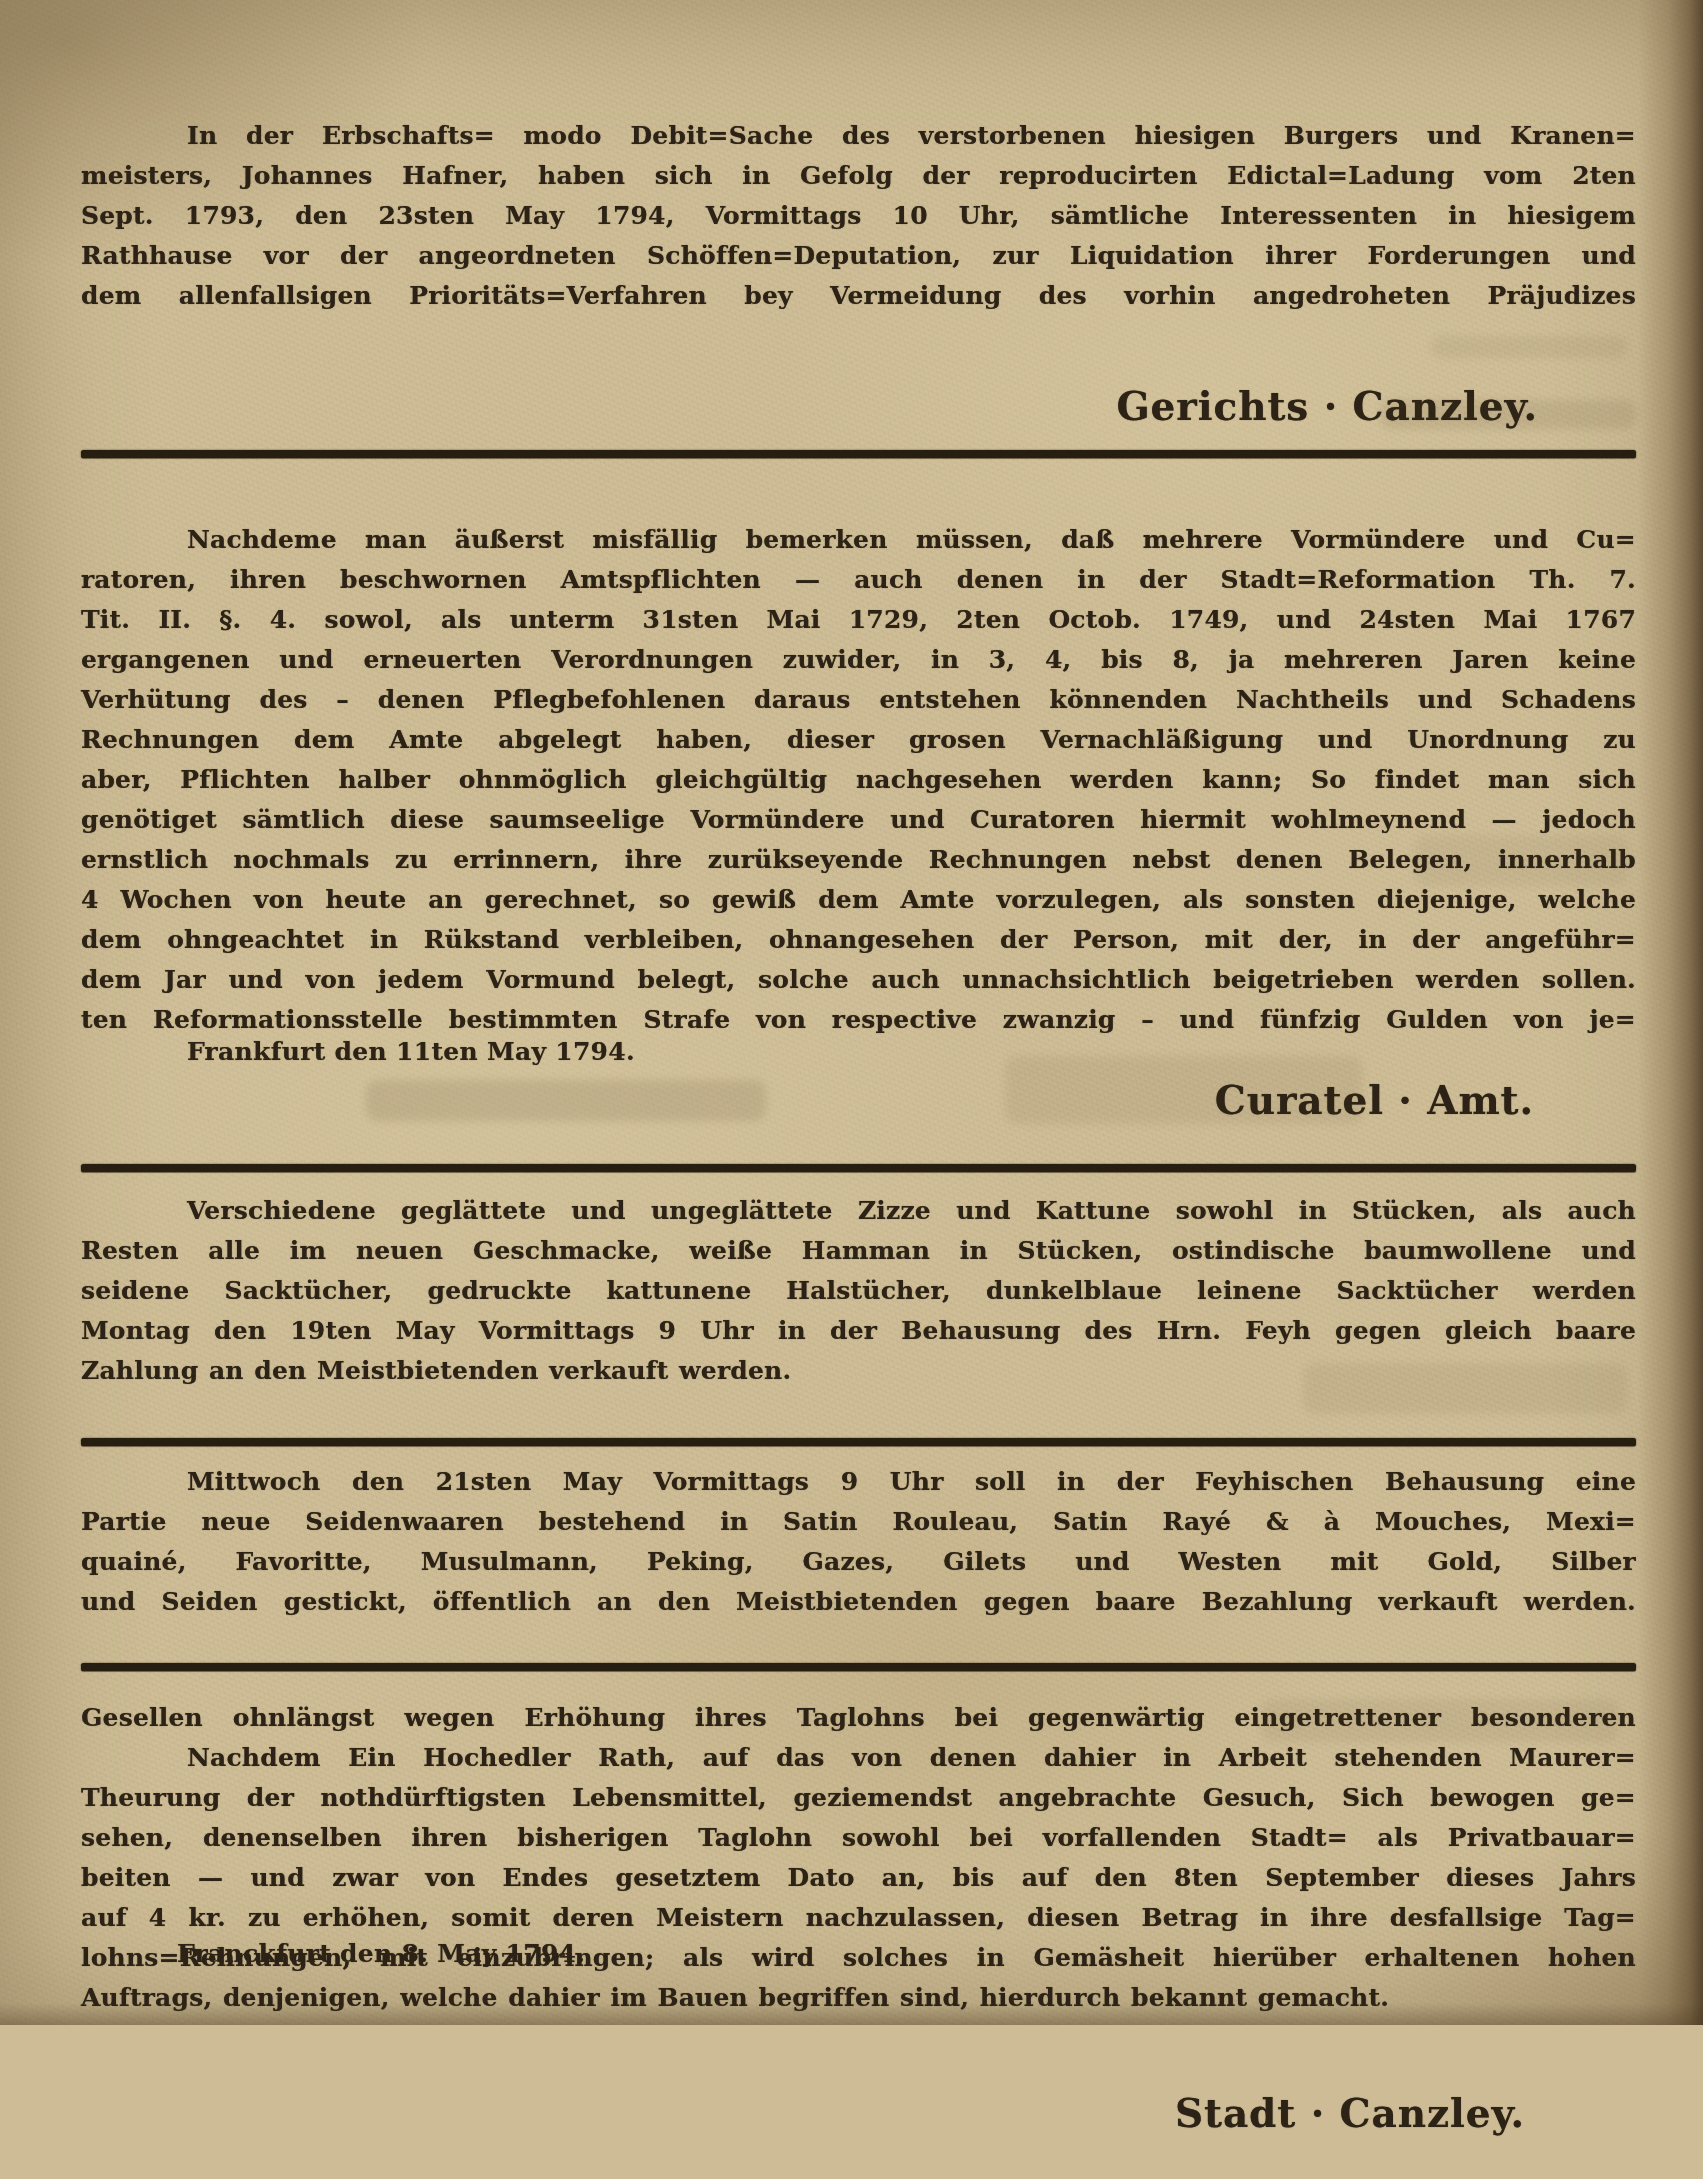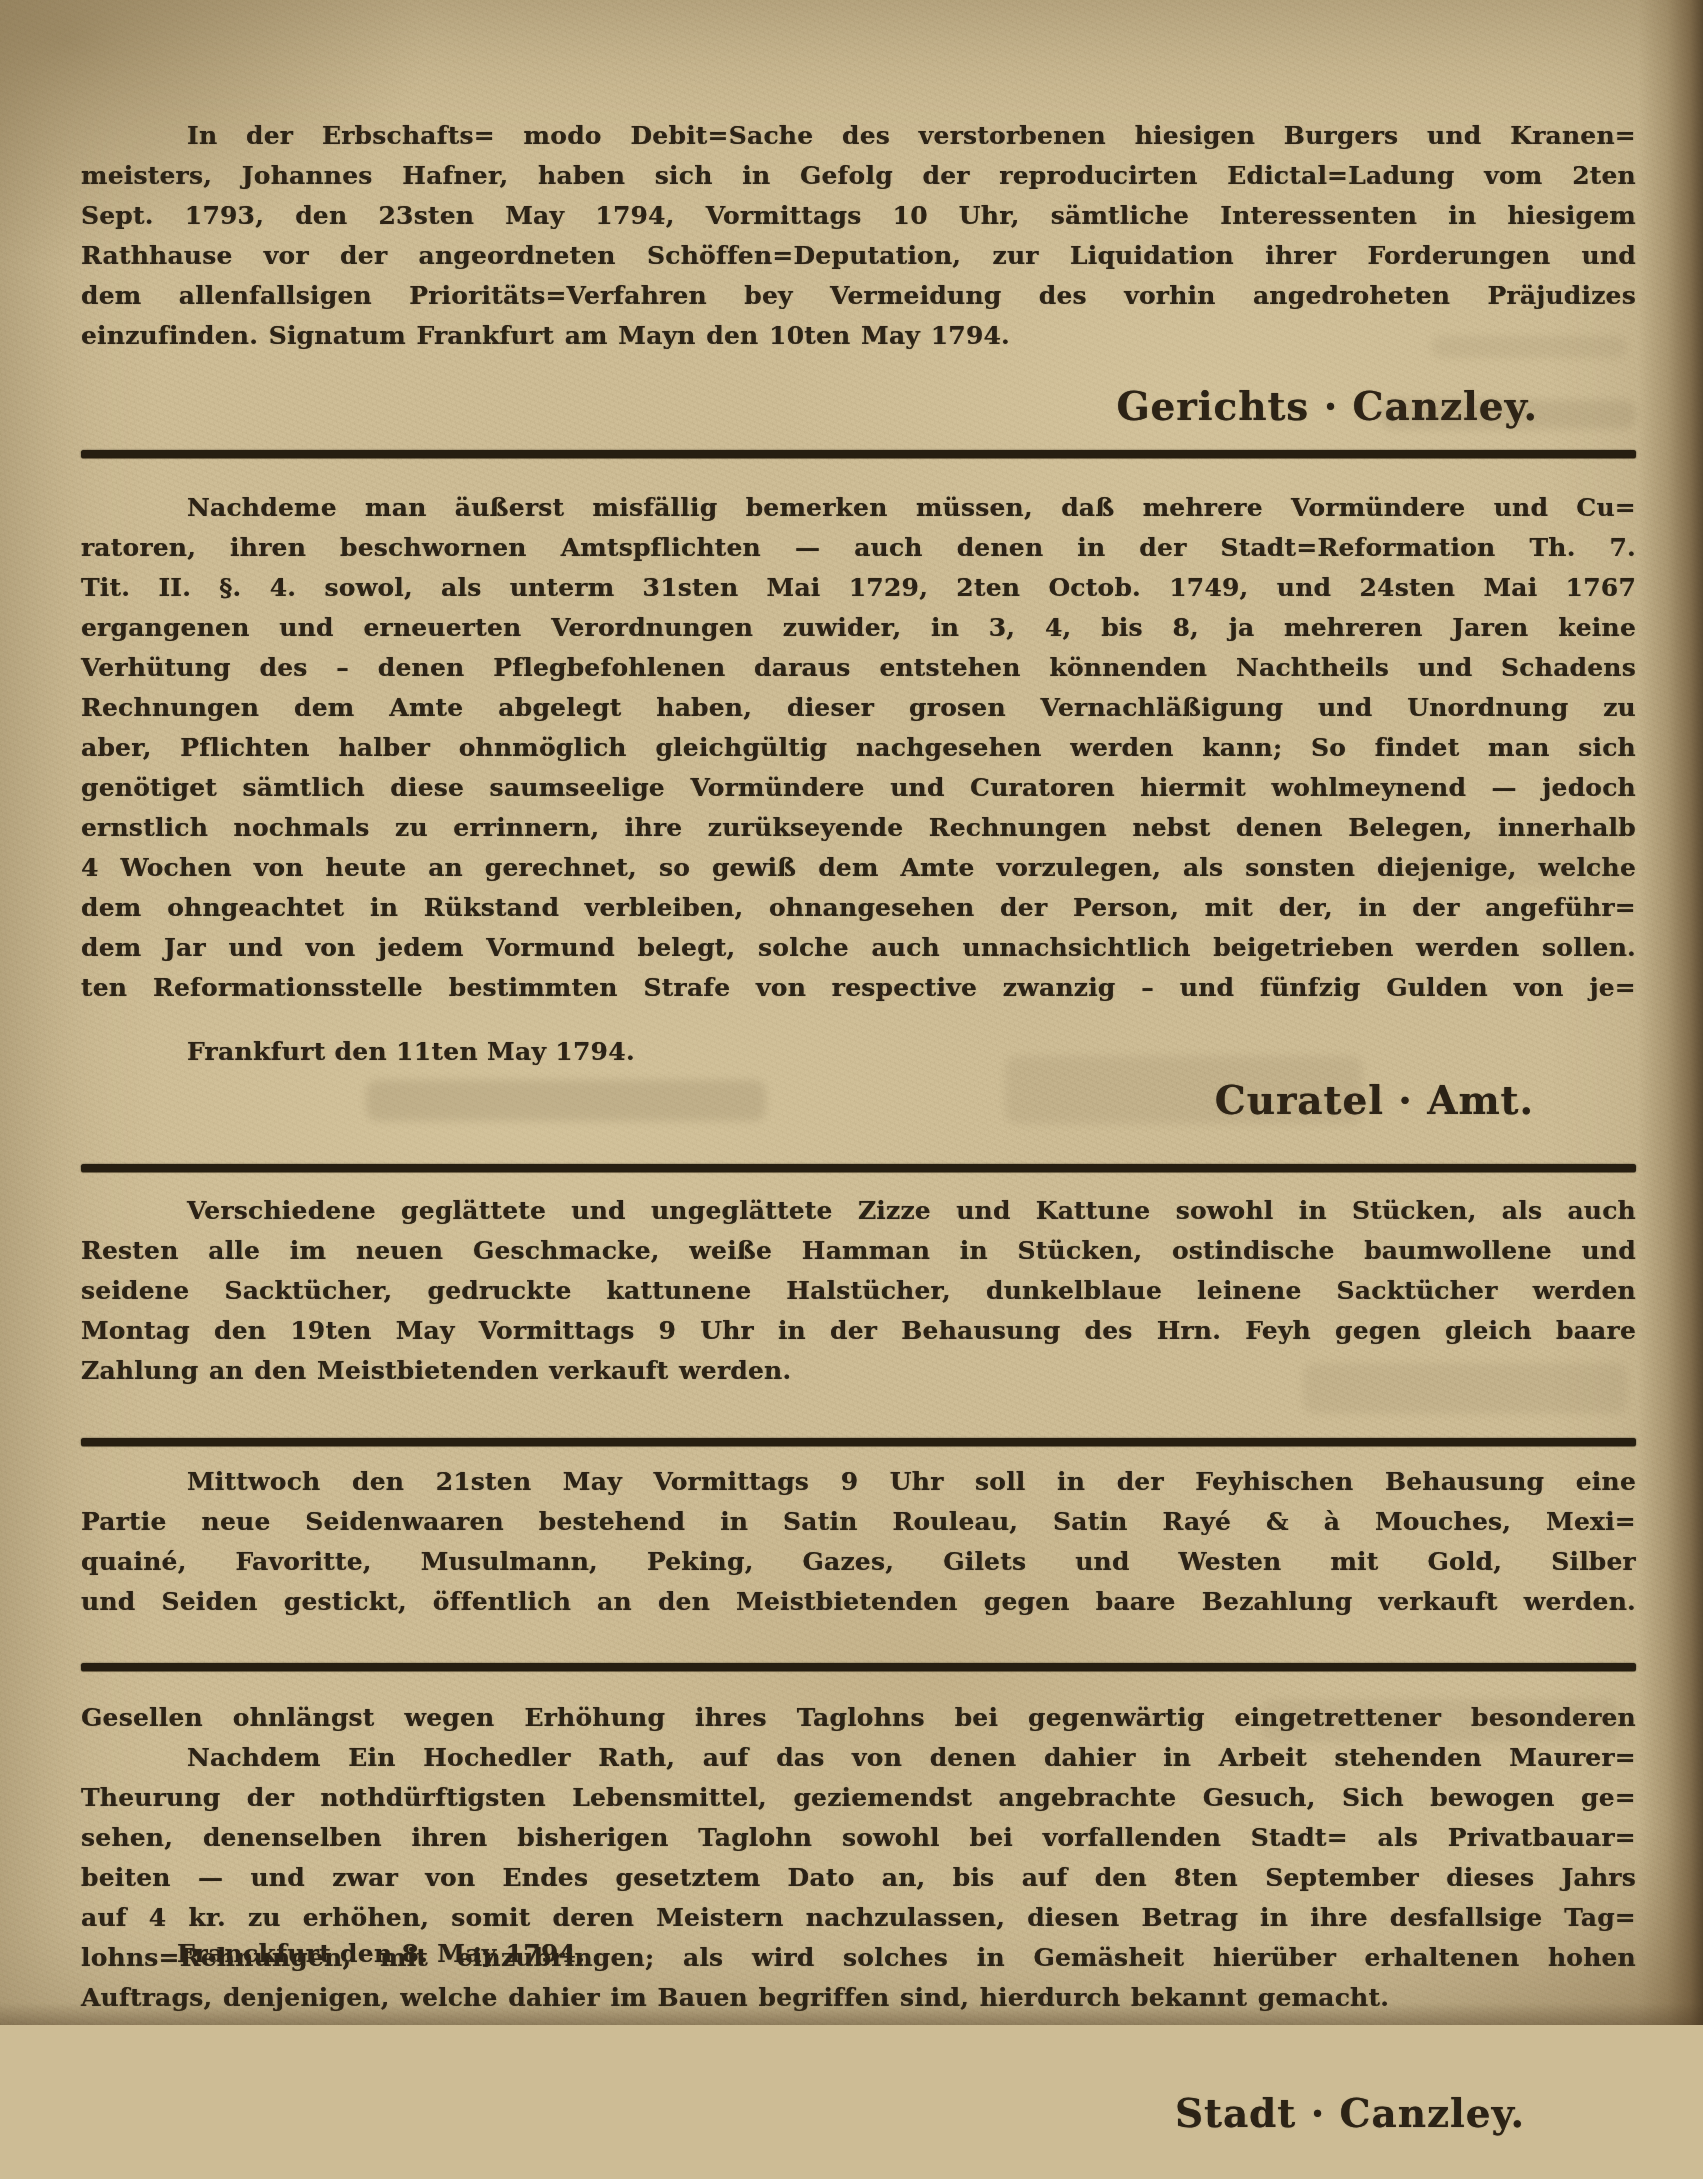--- a/index.html
+++ b/index.html
@@ -59,21 +59,21 @@
   .rule{
     position:absolute;left:0;width:100%;height:7.7px;
     background:linear-gradient(90deg,#241c10 0%,#30271ا 0%); 
     background:#261e11;
     border-radius:2.6px;
     box-shadow:0 0.9px 0 rgba(60,48,28,.5), 0 0 1.7px rgba(30,24,12,.8);
   }
   
   .sec1-para{top:116px;}   .sec1-sig{top:382px;padding-right:98px;box-sizing:border-box;text-align:right;}
   .rule1{top:450px;}
-  .sec2-para{top:488px;}   .sec2-date{top:1032px;left:106px;} .sec2-sig{top:1076px;padding-right:102px;box-sizing:border-box;text-align:right;}
+  .sec2-para{top:520px;}   .sec2-date{top:1032px;left:106px;} .sec2-sig{top:1076px;padding-right:102px;box-sizing:border-box;text-align:right;}
   .rule2{top:1164px;}
   .sec3-para{top:1191px;}
   .rule3{top:1438px;}
   .sec4-para{top:1462px;}
   .rule4{top:1663px;}
   .sec5-para{top:1698px;}  .sec5-date{top:1934px;left:96px;} .sec5-sig{top:2089px;padding-right:111px;box-sizing:border-box;}
   
   .bleed{
     position:absolute;background:#4a3a22;opacity:.10;
     filter:blur(4.3px);border-radius:12px;pointer-events:none;
@@ -92,21 +92,20 @@
 <div class="page">
 
   <div class="textblock">
 
     <div class="para sec1-para">
         <div class="tline first">In der Erbschafts= modo Debit=Sache des verstorbenen hiesigen Burgers und Kranen=</div>
         <div class="tline">meisters, Johannes Hafner, haben sich in Gefolg der reproducirten Edictal=Ladung vom 2ten</div>
         <div class="tline">Sept. 1793, den 23sten May 1794, Vormittags 10 Uhr, sämtliche Interessenten in hiesigem</div>
         <div class="tline">Rathhause vor der angeordneten Schöffen=Deputation, zur Liquidation ihrer Forderungen und</div>
         <div class="tline">dem allenfallsigen Prioritäts=Verfahren bey Vermeidung des vorhin angedroheten Präjudizes</div>
-        <div class="tline loose">einzufinden.   Signatum Frankfurt am Mayn den 10ten May 1794.</div>
       </div>
     <div class="signature sec1-sig">Gerichts · Canzley.</div>
 
     <div class="rule rule1"></div>
 
     <div class="para sec2-para">
         <div class="tline first">Nachdeme man äußerst misfällig bemerken müssen, daß mehrere Vormündere und Cu=</div>
         <div class="tline">ratoren, ihren beschwornen Amtspflichten — auch denen in der Stadt=Reformation Th. 7.</div>
         <div class="tline">Tit. II. §. 4. sowol, als unterm 31sten Mai 1729, 2ten Octob. 1749, und 24sten Mai 1767</div>
         <div class="tline">ergangenen und erneuerten Verordnungen zuwider, in 3, 4, bis 8, ja mehreren Jaren keine</div>

